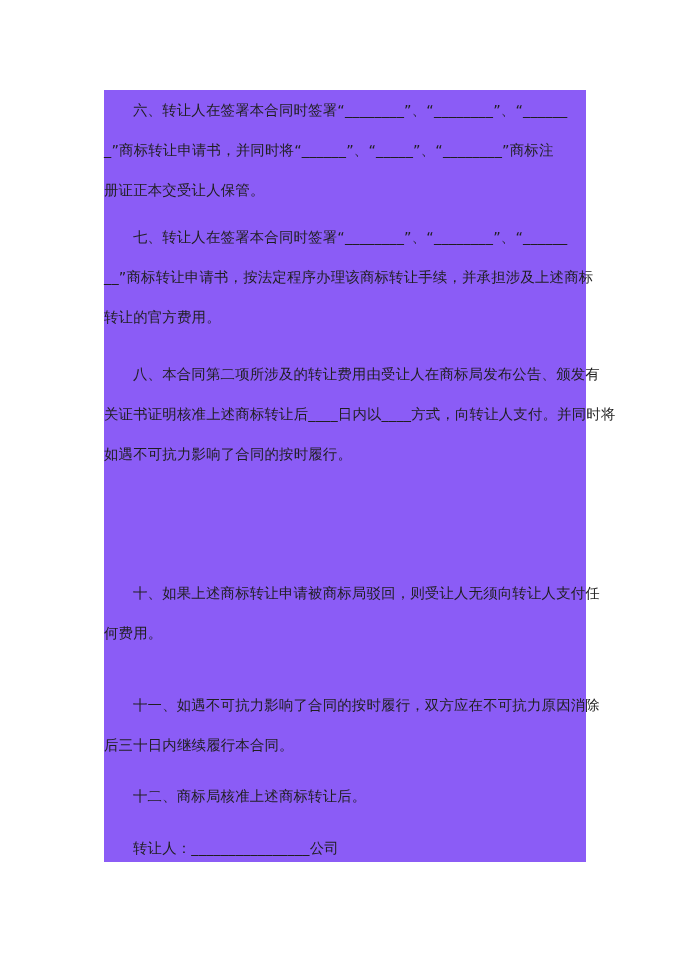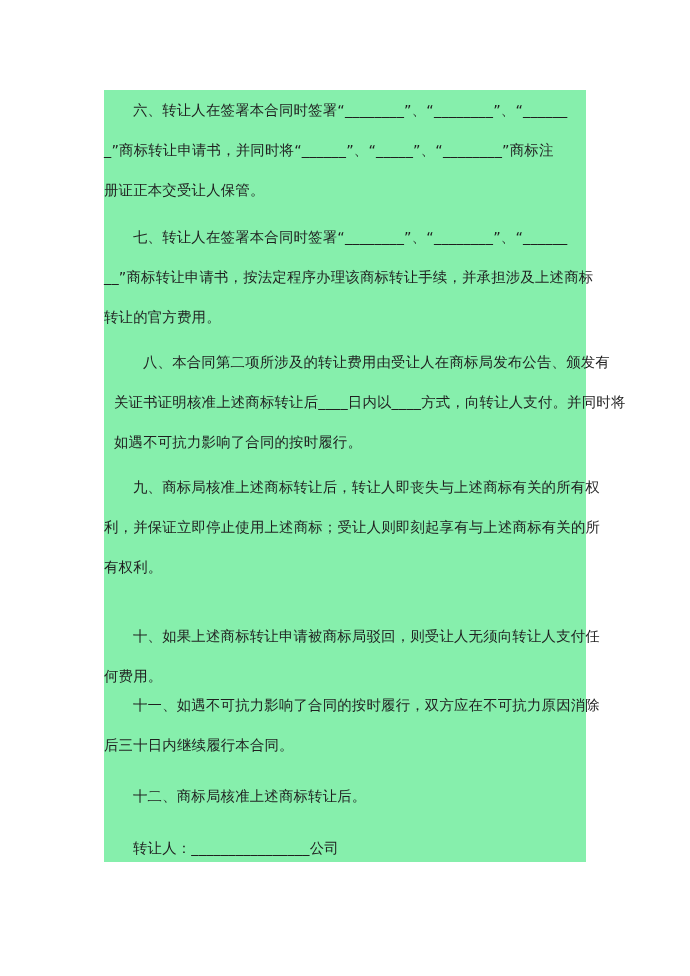--- a/index.html
+++ b/index.html
@@ -1,19 +1,19 @@
 <!DOCTYPE html>
 <html><head>
 <meta charset="utf-8">
 <style>
   html, body { margin: 0; padding: 0; background: #ffffff; }
   body { width: 690px; height: 976px; position: relative; overflow: hidden; font-family: "DejaVu Sans", "Liberation Sans", sans-serif; }
   .page-block {
     position: absolute; left: 104px; top: 90px; width: 482px; height: 772px;
-    background: #86efac;
+    background: #8b5cf6;
   }
   .para {
     position: absolute; left: 0; width: 482px;
     font-size: 14.4px; line-height: 40px; color: #1f1f1f;
     letter-spacing: 0.2px;
   }
   .line { display: block; white-space: nowrap; height: 40px; }
   .indent { padding-left: 29px; }
 </style>
 </head>
@@ -26,33 +26,28 @@
     <span class="line">_”商标转让申请书，并同时将“______”、“_____”、“________”商标注</span>
     <span class="line">册证正本交受让人保管。</span>
   </div>
 
   <div class="para" style="top:127px;">
     <span class="line indent">七、转让人在签署本合同时签署“________”、“________”、“______</span>
     <span class="line">__”商标转让申请书，按法定程序办理该商标转让手续，并承担涉及上述商标</span>
     <span class="line">转让的官方费用。</span>
   </div>
 
-  <div class="para" style="top:252px;margin-left:10px;">
+  <div class="para" style="top:264px;">
     <span class="line indent">八、本合同第二项所涉及的转让费用由受让人在商标局发布公告、颁发有</span>
     <span class="line">关证书证明核准上述商标转让后____日内以____方式，向转让人支付。并同时将</span>
     <span class="line">如遇不可抗力影响了合同的按时履行。</span>
   </div>
 
-  <div class="para" style="top:377px;">
-    <span class="line indent">九、商标局核准上述商标转让后，转让人即丧失与上述商标有关的所有权</span>
-    <span class="line">利，并保证立即停止使用上述商标；受让人则即刻起享有与上述商标有关的所</span>
-    <span class="line">有权利。</span>
-  </div>
 
-  <div class="para" style="top:527px;font-family:Liberation Mono, monospace;">
+  <div class="para" style="top:483px;">
     <span class="line indent">十、如果上述商标转让申请被商标局驳回，则受让人无须向转让人支付任</span>
     <span class="line">何费用。</span>
   </div>
 
   <div class="para" style="top:595px;">
     <span class="line indent">十一、如遇不可抗力影响了合同的按时履行，双方应在不可抗力原因消除</span>
     <span class="line">后三十日内继续履行本合同。</span>
   </div>
 
   <div class="para" style="top:686px;">

